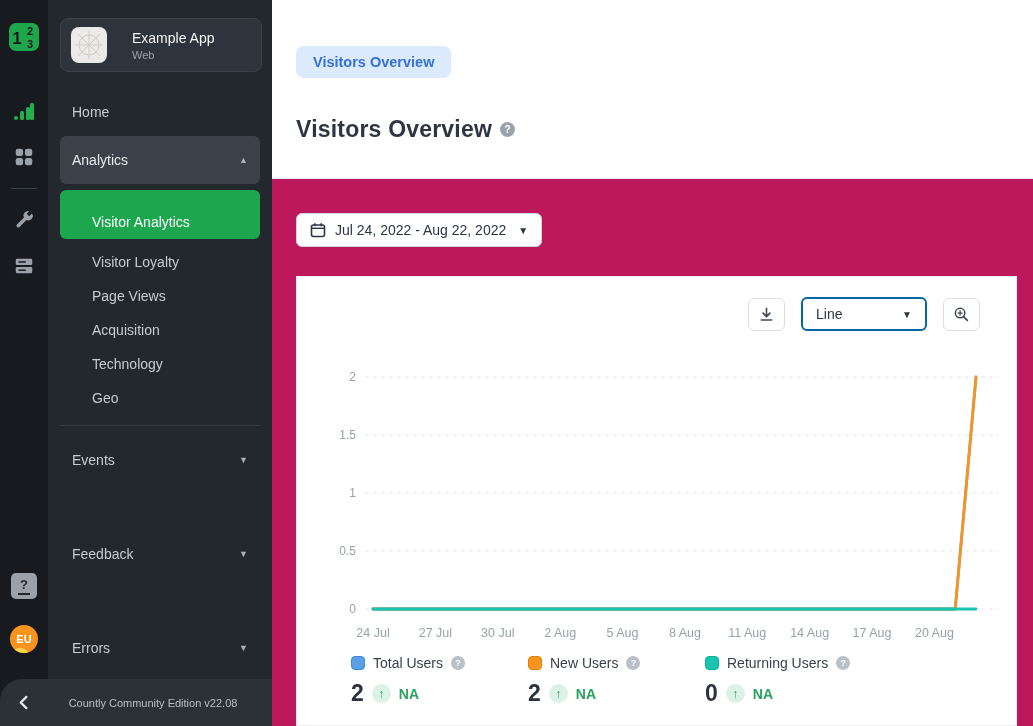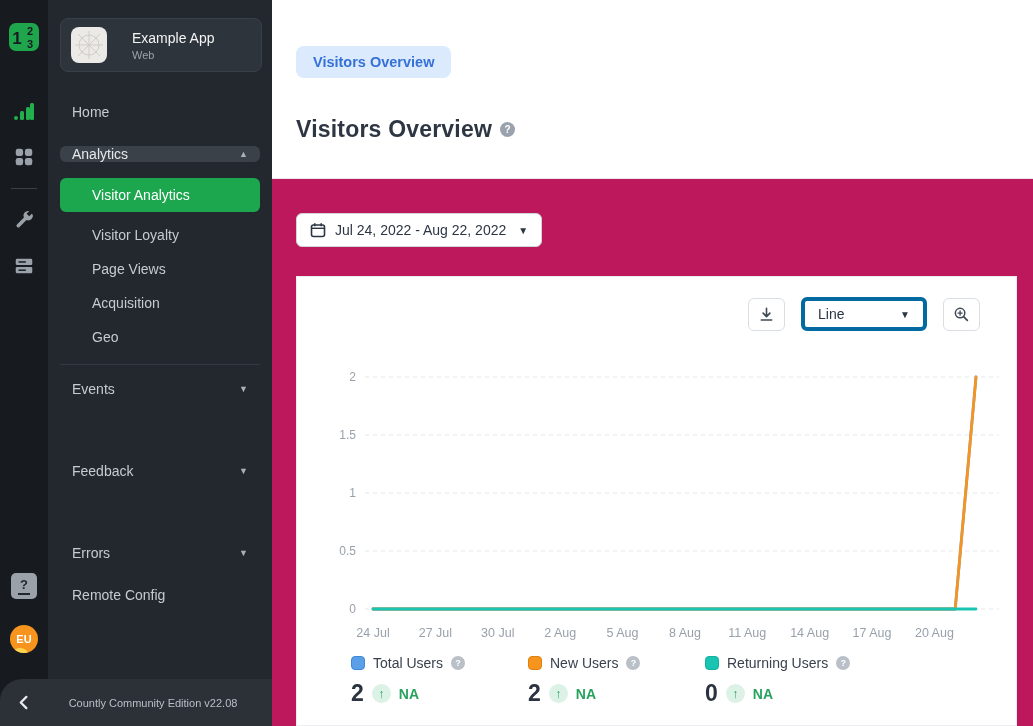--- a/index.html
+++ b/index.html
@@ -22,25 +22,25 @@
   .rail-lang { color:#8f979e; font-size:13px; font-weight:600; margin-bottom:34px; cursor:pointer; }
 
   .sidebar { width:224px; background:#23282e; display:flex; flex-direction:column; padding:16px 0 0 0; }
   .app-selector { margin:2px 10px 0 12px; background:#2e343b; border:1px solid #3a4047; border-radius:8px; display:flex; align-items:center; padding:8px 10px; cursor:pointer;gap:13px; }
   .app-icon { width:36px; height:36px; background:#eceae6; border-radius:8px; margin-right:12px; flex-shrink:0; display:flex; align-items:center; justify-content:center; }
   .app-meta .app-name { color:#f2f4f5; font-size:14px; }
   .app-meta .app-type { color:#9aa1a8; font-size:11px; margin-top:3px; }
 
   .menu { margin-top:22px; font-size:14px; color:#c6cbd1; }
   .menu-item { padding:10px 16px 10px 24px; cursor:pointer; }
-  .menu-header { display:flex; align-items:center; justify-content:space-between; margin:16px 12px; padding:0 12px; border-radius:6px; cursor:pointer; }
+  .menu-header { display:flex; align-items:center; justify-content:space-between; margin:6px 12px; padding:16px 12px; border-radius:6px; cursor:pointer; }
   .menu-header.open { background:#3b4148; color:#e6e9ec; }
   .caret { font-size:9px; color:#aab0b6; }
   .submenu-item { padding:9px 16px 9px 44px; cursor:pointer; color:#c6cbd1; }
-  .submenu-item.active { background:#1ca74f; color:#fff; border-radius:6px; margin:2px 12px 6px 12px; padding:9px 16px 9px 32px; }
+  .submenu-item.active { background:#1ca74f; color:#fff; border-radius:6px; margin:2px 12px 6px 12px; padding:24px 16px 9px 32px; }
   .menu-divider { height:1px; background:#343a41; margin:10px 12px; }
   .menu-gap { height:34px; }
 
   .left-footer { position:absolute; left:0; bottom:0; width:272px; height:47px; background:#2c3138; border-top-left-radius:22px; display:flex; align-items:center; z-index:2; }
   .collapse-btn { width:48px; display:flex; align-items:center; justify-content:center; cursor:pointer; }
   .version { flex:1; text-align:center; color:#b9bfc6; font-size:11px; padding-right:14px; }
 
   
   .main { flex:1; display:flex; flex-direction:column;margin-top:20px; }
   .main-header { background:#fff; height:160px; padding:26px 24px 0 24px; border-bottom:1px solid #e7e9ec; }
@@ -49,21 +49,21 @@
   .page-title { color:#2e3643; font-size:23px; font-weight:700; letter-spacing:.2px; }
   .help-circle { width:15px; height:15px; border-radius:50%; background:#9aa3ad; color:#fff; font-size:10px; font-weight:700; display:flex; align-items:center; justify-content:center; margin-left:8px; cursor:pointer; }
 
   .content { flex:1; background:#be185d; padding:34px 16px 0 24px; }
   .date-btn { display:inline-flex; align-items:center; gap:9px; background:#fff; border:1px solid #ced4da; border-radius:6px; padding:8px 13px; font-size:14px; font-weight:500; color:#2c3543; cursor:pointer; }
   .date-btn .caret-down { font-size:10px; color:#2c3543; margin-left:3px; }
 
   .chart-card { margin-top:29px; background:#fff; border:1px solid #ededf0; box-shadow:0 1px 2px rgba(0,0,0,.03); width:721px; padding:20px 16px 18px 16px; }
   .card-toolbar { display:flex; justify-content:flex-end; align-items:center; gap:16px; margin-right:20px; }
   .tool-btn { background:#fff; border:1px solid #d9dee4; border-radius:6px; height:33px; min-width:37px; display:flex; align-items:center; justify-content:center; cursor:pointer; }
-  .chart-select { background:#fff; border:4px solid #0369a1; border-radius:6px; height:34px; width:126px; display:flex; align-items:center; justify-content:space-between; padding:0 13px; font-size:14px; color:#2c3543; cursor:pointer; }
+  .chart-select { background:#fff; border:2px solid #0369a1; border-radius:6px; height:34px; width:126px; display:flex; align-items:center; justify-content:space-between; padding:0 13px; font-size:14px; color:#2c3543; cursor:pointer; }
   .chart-select .caret-down { font-size:10px; color:#2c3543; }
 
   .chart-area { margin-top:14px; }
   .gridline { stroke:#e4e7ea; stroke-width:1; stroke-dasharray:4 4; }
   .ytick { fill:#98a1ab; font-size:12px; text-anchor:end; }
   .xtick { fill:#98a1ab; font-size:12.5px; text-anchor:middle; }
 
   .legend { display:flex; margin-top:6px; padding-left:38px; }
   .legend-item { width:177px; cursor:pointer; }
   .legend-top { display:flex; align-items:center; gap:8px; }
@@ -150,20 +150,21 @@
       <div class="menu-item">Home</div>
 
       <div class="menu-header open">
         <span>Analytics</span>
         <span class="caret">▲</span>
       </div>
       <div class="submenu-item active">Visitor Analytics</div>
       <div class="submenu-item">Visitor Loyalty</div>
       <div class="submenu-item">Page Views</div>
       <div class="submenu-item">Acquisition</div>
+      <div class="submenu-item">Technology</div>
       <div class="submenu-item">Geo</div>
 
       <div class="menu-divider"></div>
 
       <div class="menu-header">
         <span>Events</span>
         <span class="caret">▼</span>
       </div>
       <div class="menu-gap"></div>
       <div class="menu-header">

